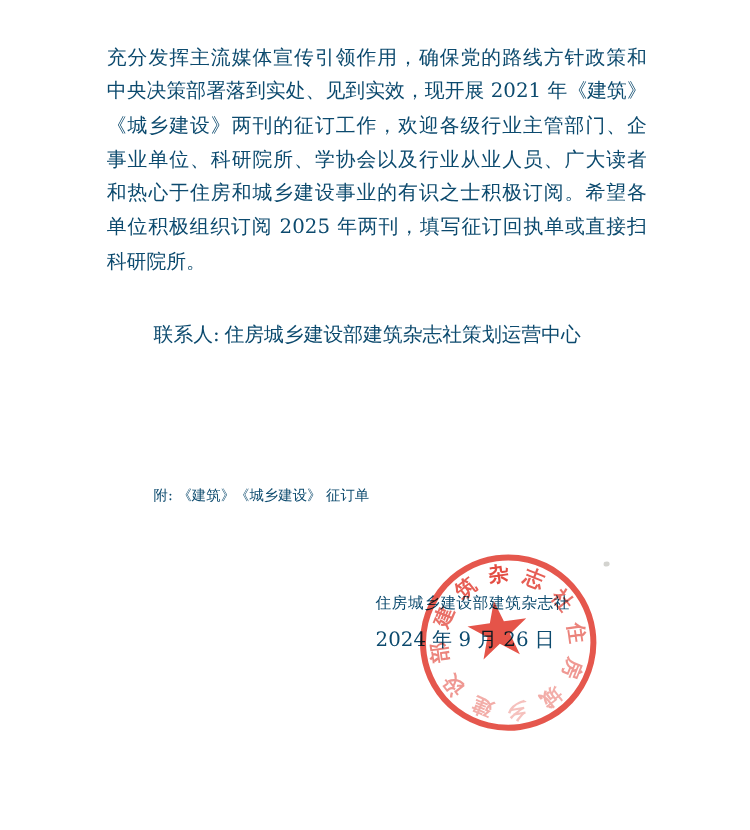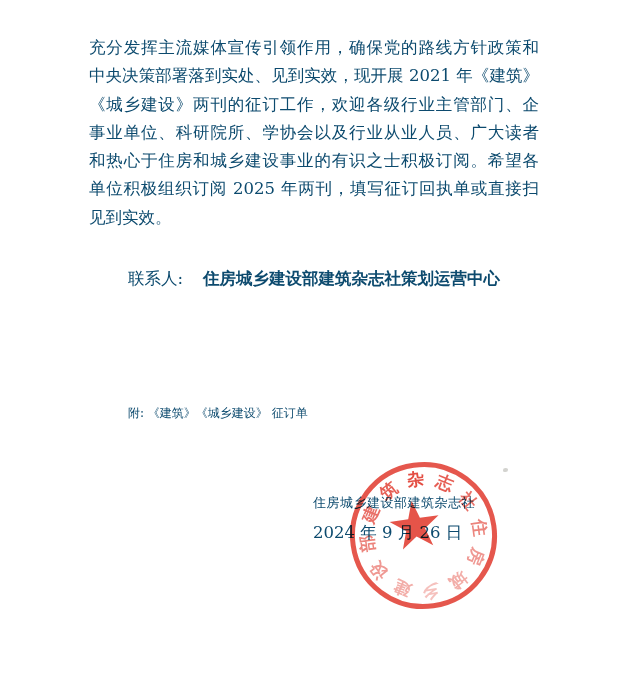--- a/index.html
+++ b/index.html
@@ -17,21 +17,21 @@
     font-size:16.5px; line-height:28.3px;
   }
   .para-line { text-align:justify; text-align-last:justify; }
   .para-line.last { text-align-last:left; }
   
   .contacts {
     position:absolute; left:128px; top:264px;
     font-size:16.5px; line-height:29.4px;
     white-space:nowrap;
   }
-  .contact-header .dept { margin-left:20px;font-weight:bold; }
+  .contact-header .dept { margin-left:4px; }
   .c-name  { display:inline-block; width:62px; }
   .c-phone { display:inline-block; width:133px; }
   
   .attachment {
     position:absolute; left:128px; top:402px;
     font-size:12px; line-height:22px; white-space:nowrap;
   }
   
   .sig-org {
     position:absolute; left:313px; top:494px; width:220px;
@@ -68,21 +68,21 @@
 
 <div class="page">
 
   <div class="para">
       <div class="para-line">充分发挥主流媒体宣传引领作用，确保党的路线方针政策和</div>
       <div class="para-line">中央决策部署落到实处、见到实效，现开展 2021 年《建筑》</div>
       <div class="para-line">《城乡建设》两刊的征订工作，欢迎各级行业主管部门、企</div>
       <div class="para-line">事业单位、科研院所、学协会以及行业从业人员、广大读者</div>
       <div class="para-line">和热心于住房和城乡建设事业的有识之士积极订阅。希望各</div>
       <div class="para-line">单位积极组织订阅 2025 年两刊，填写征订回执单或直接扫</div>
-      <div class="para-line last">见到实效。</div>
+      <div class="para-line last">科研院所。</div>
     </div>
 
   <div class="contacts">
     <div class="contact-header">
       <span>联系人:</span><span class="dept">住房城乡建设部建筑杂志社策划运营中心</span>
     </div>
   </div>
 
   <div class="attachment">附: 《建筑》《城乡建设》 征订单</div>
 

